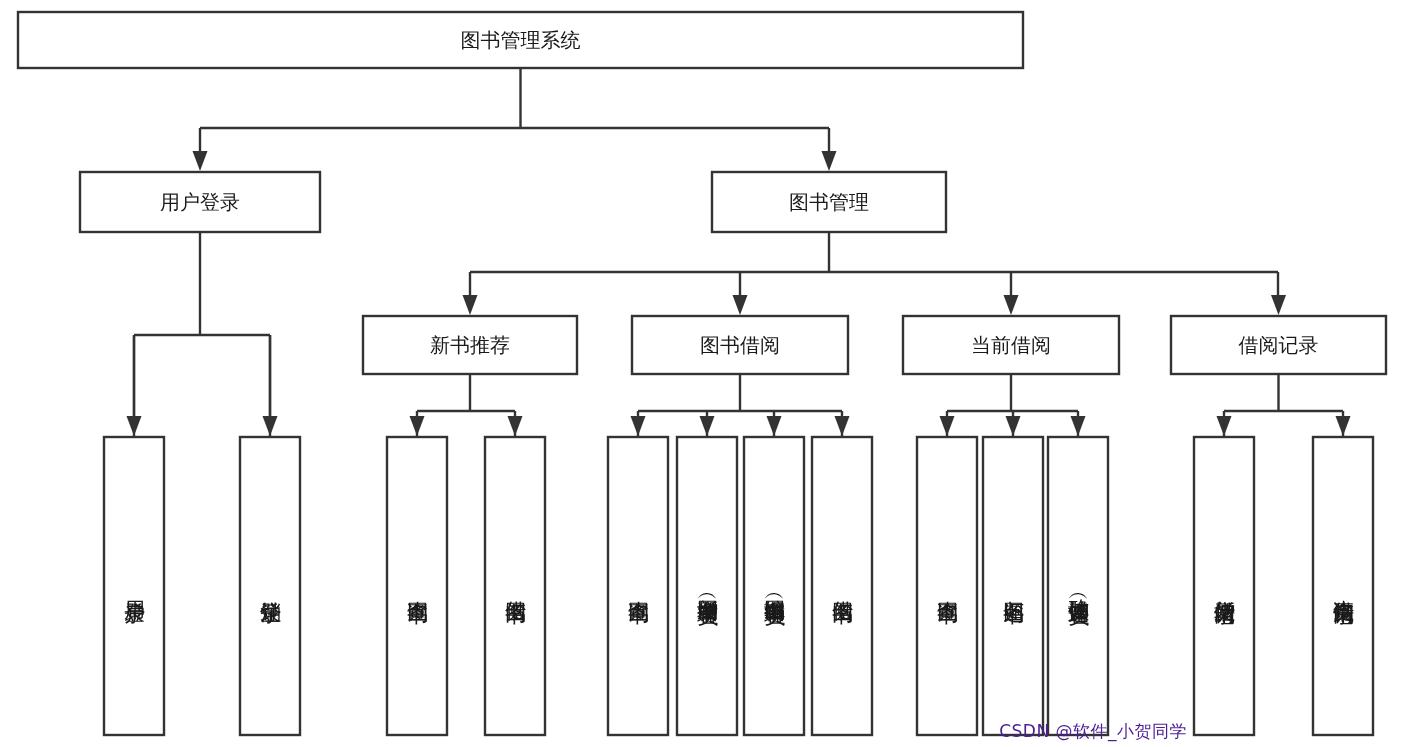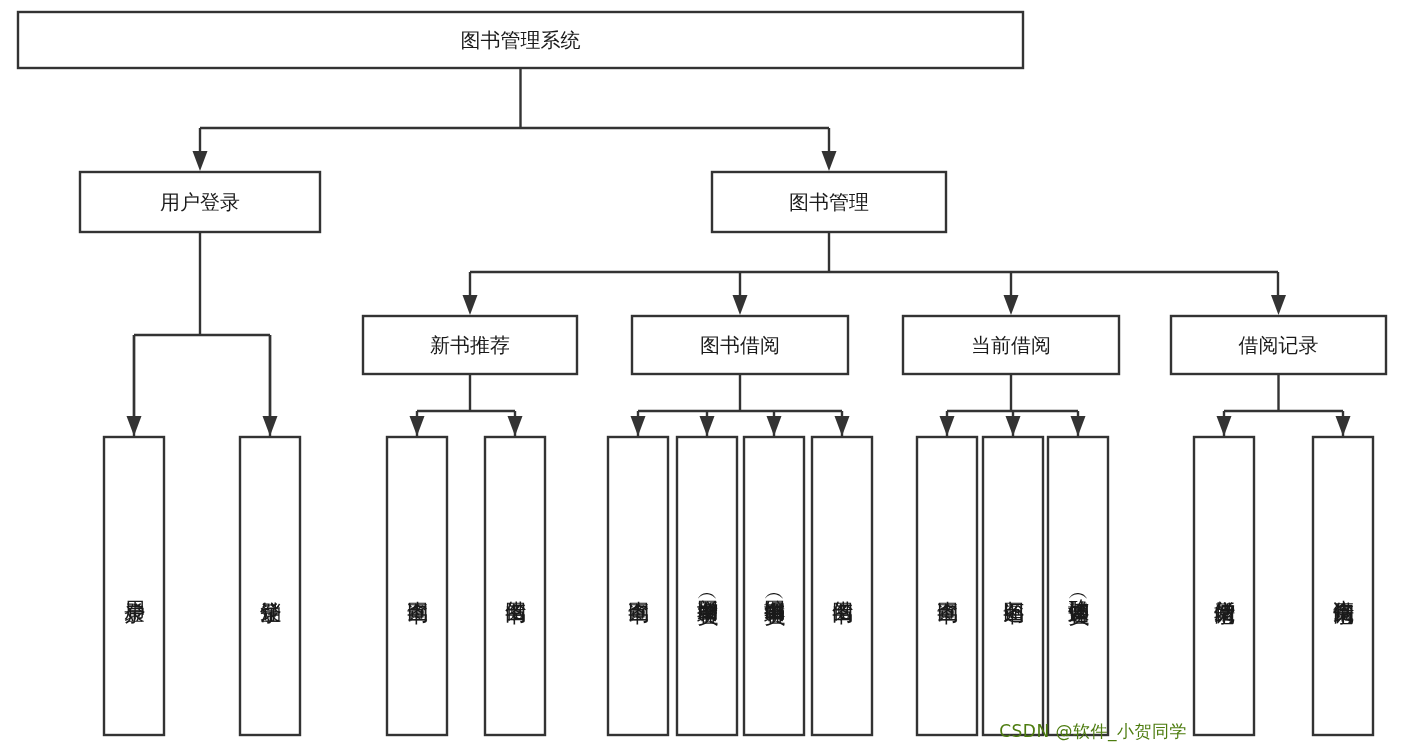--- a/index.html
+++ b/index.html
@@ -66,21 +66,21 @@
     color: #1a1a1a;
     white-space: nowrap;
     text-align: center;
   }
   .watermark {
     position: absolute;
     right: 8px;
     bottom: 4px;
     font-family: "DejaVu Sans", "Liberation Sans", sans-serif;
     font-size: 17px;
-    color: #4d7c0f;
+    color: #4c1d95;
     white-space: nowrap;
     letter-spacing: 0.5px;
   }
   .hit-box {
     position: absolute;
     background: transparent;
   }
 </style>
 </head>
 <body>

